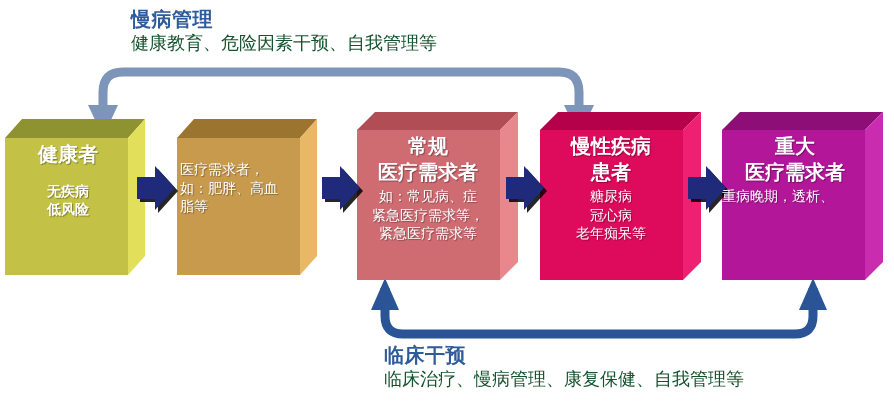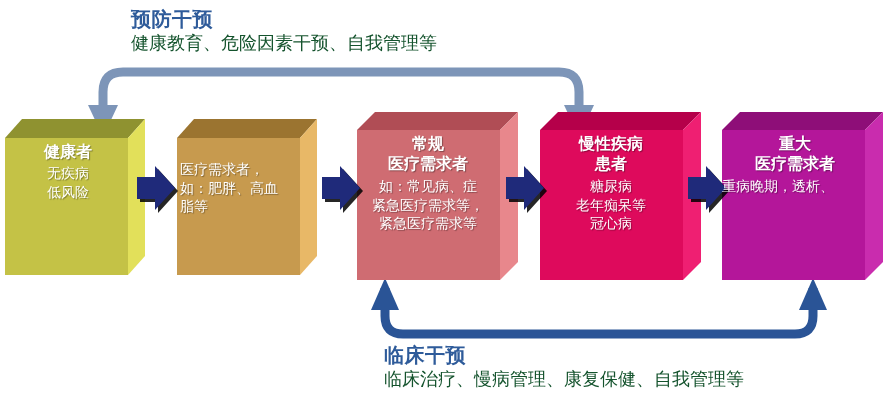--- a/index.html
+++ b/index.html
@@ -62,42 +62,42 @@
   
   .box-text {
     position: absolute;
     z-index: 6;
     color: #ffffff;
     text-shadow: 1px 1px 1px rgba(0,0,0,0.35);
     pointer-events: none;
   }
   .box-title {
     font-weight: bold;
-    font-size: 16px;
+    font-size: 20px;
     line-height: 1.28;
     text-align: center;
     white-space: nowrap;
   }
   .box-body {
     font-size: 14px;
     line-height: 1.33;
     margin-top: 6px;
   }
   .body-center { text-align: center; }
   .body-left   { text-align: left; }
   .nowrap-line { white-space: nowrap; }
 
   
   #text-box-1 { left: 8px;   top: 142px; width: 120px; }
   #text-box-2 { left: 180px; top: 142px; width: 128px; }
   #text-box-3 { left: 355px; top: 134px; width: 146px; }
   #text-box-4 { left: 538px; top: 134px; width: 146px; }
   #text-box-5 { left: 722px; top: 134px; width: 146px; }
 
-  #text-box-1 .box-body { margin-top: 2px; }
+  #text-box-1 .box-body { margin-top: 14px; font-weight: bold; }
   #text-box-2 .box-body { margin-top: 18px; }
   #text-box-3 .box-body { margin-top: 2px; }
   #text-box-4 .box-body { margin-top: 2px; }
   #text-box-5 .box-body { margin-top: 2px; }
 </style>
 </head>
 <body>
 
 <div id="stage">
 
@@ -166,21 +166,21 @@
         <polygon points="0,0 18,0 18,-11 38,11 18,33 18,22 0,22" fill="#1f2a7a"></polygon>
       </g>
     </defs>
     <use href="#connArrow" x="137" y="177"></use>
     <use href="#connArrow" x="322" y="177"></use>
     <use href="#connArrow" x="506" y="177"></use>
     <use href="#connArrow" x="688" y="177"></use>
   </svg>
 
   <div class="caption" id="caption-top">
-    <div class="cap-title">预防干预</div>
+    <div class="cap-title">慢病管理</div>
     <div class="cap-body">健康教育、危险因素干预、自我管理等</div>
   </div>
 
   <div class="caption" id="caption-bottom">
     <div class="cap-title">临床干预</div>
     <div class="cap-body">临床治疗、慢病管理、康复保健、自我管理等</div>
   </div>
 
   <div class="box-text" id="text-box-1">
     <div class="box-title">
@@ -212,22 +212,22 @@
     </div>
   </div>
 
   <div class="box-text" id="text-box-4">
     <div class="box-title">
       <div class="nowrap-line">慢性疾病</div>
       <div class="nowrap-line">患者</div>
     </div>
     <div class="box-body body-center">
       <div class="nowrap-line">糖尿病</div>
+      <div class="nowrap-line">冠心病</div>
       <div class="nowrap-line">老年痴呆等</div>
-      <div class="nowrap-line">冠心病</div>
     </div>
   </div>
 
   <div class="box-text" id="text-box-5">
     <div class="box-title">
       <div class="nowrap-line">重大</div>
       <div class="nowrap-line">医疗需求者</div>
     </div>
     <div class="box-body body-left">
       <div class="nowrap-line">重病晚期，透析、</div>

